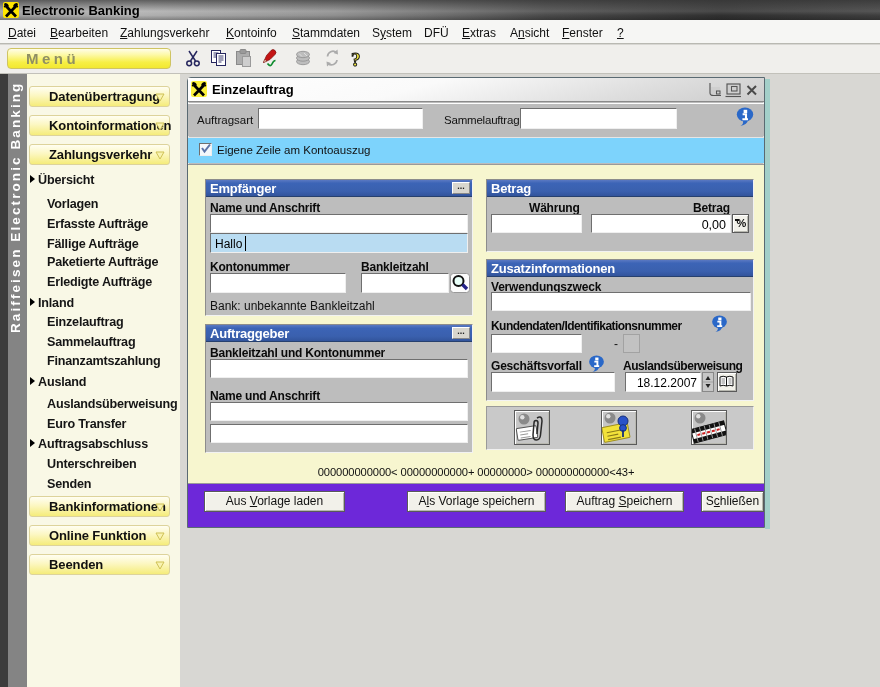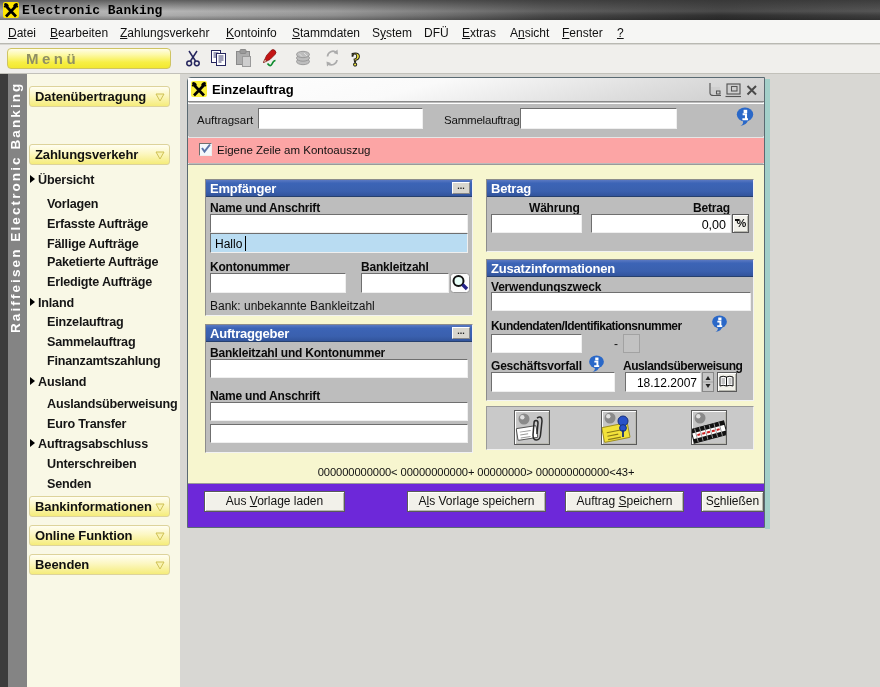--- a/index.html
+++ b/index.html
@@ -2,55 +2,55 @@
 <html><head><meta charset="utf-8">
 <style>
 * { margin:0; padding:0; box-sizing:border-box; }
 html,body { width:880px; height:687px; overflow:hidden; }
 #root { position:absolute; left:0; top:0; width:880px; height:687px;
   font-family:"Liberation Sans", sans-serif; background:#d8d7d3; }
 .abs { position:absolute; }
 
 
 #titlebar { left:0; top:0; width:880px; height:28px;
-  background:linear-gradient(180deg,rgba(60,60,60,0.7) 0%,rgba(255,255,255,0.12) 40%,rgba(255,255,255,0) 55%,rgba(15,15,15,0.8) 100%), linear-gradient(90deg,#9e9e9e 0%,#b0b0b0 16%,#8f8f8f 38%,#4a4a4a 62%,#303030 82%,#3e3e3e 100%); background-color:#777;font-family:Liberation Mono, monospace; }
+  background:linear-gradient(180deg,rgba(60,60,60,0.7) 0%,rgba(255,255,255,0.12) 40%,rgba(255,255,255,0) 55%,rgba(15,15,15,0.8) 100%), linear-gradient(90deg,#9e9e9e 0%,#b0b0b0 16%,#8f8f8f 38%,#4a4a4a 62%,#303030 82%,#3e3e3e 100%); background-color:#777; }
 #titlebar .cap { position:absolute; left:22px; top:3px; font-size:13px; font-weight:bold; color:#000; }
 #menubar { left:0; top:20px; width:880px; height:24px; background:#f6f6f4; border-bottom:1px solid #b9b9b2; }
 #menubar span { position:absolute; top:6px; font-size:12px; color:#111; }
 #toolbar { left:0; top:45px; width:880px; height:29px; background:#f0efec; border-bottom:1px solid #c2c1ba; }
 #menubtn { position:absolute; left:7px; top:3px; width:164px; height:21px; border-radius:4px;
   border:1px solid #cfc463; background:linear-gradient(180deg,#fffde8 0%,#fdf9a8 30%,#f7ef45 70%,#f2e830 100%);
   text-align:left; font-size:15px; font-weight:bold; color:#8f8f63; letter-spacing:3.5px; line-height:20px; padding-left:18px; }
 
 
 #sideblack { left:0; top:74px; width:8px; height:613px; background:#3c3c3c; }
 #sidegray  { left:8px; top:74px; width:19px; height:613px; background:#848484; }
 #vtext { position:absolute; left:8px; top:82px; width:19px; height:252px;
   writing-mode:vertical-rl; transform:rotate(180deg); font-size:13.5px; font-weight:bold; color:#fff;
   text-align:right; letter-spacing:2.1px; }
 #sidemenu { left:27px; top:74px; width:153px; height:613px; background:#f9f8e6; }
 .ybtn { position:absolute; left:2px; width:141px; height:21px; border-radius:3px;
   border:1px solid #ddd39b; background:linear-gradient(180deg,#fffef2 0%,#fcf7c2 45%,#f5ec7a 100%);
-  font-size:13px; font-weight:bold; color:#111; line-height:20px; padding-left:5px; letter-spacing:-0.1px; }
+  font-size:13px; font-weight:bold; color:#111; line-height:20px; padding-left:19px; letter-spacing:-0.1px; }
 .ybtn .tri { position:absolute; right:4px; top:6px; width:10px; height:9px; }
 .ybtn .tri svg { display:block; }
 .tree { position:absolute; font-size:12.6px; letter-spacing:-0.2px; font-weight:bold; color:#151515; height:14px; }
 .tree .arr { position:absolute; left:-8px; top:2px; width:0; height:0;
   border-top:4px solid transparent; border-bottom:4px solid transparent; border-left:5px solid #000; }
 
 
 #dlgshadow { left:765px; top:79px; width:5px; height:450px; background:#a3cfc9; }
 #dlg { left:187px; top:77px; width:578px; height:451px; border:1px solid #5a6a72; background:#bcbcbc; box-shadow:inset 1px 0 0 #e8e8e8, inset -1px 0 0 #e0e0e0;
   border-radius:4px 0 0 0; }
 #dlgtitle { left:0; top:0; width:576px; height:24px;
   background:linear-gradient(165deg,#ffffff 0%,#fafafa 40%,#dedede 75%,#cccccc 100%);
   border-bottom:1px solid #8a8a8a; }
 #dlgtitle .cap { position:absolute; left:24px; top:4px; font-size:13px; font-weight:bold; color:#000; }
 #row1 { left:0; top:25px; width:576px; height:33px; background:#bcbcbc; border-top:1px solid #fdfdfd; }
-#row2 { left:0; top:59px; width:576px; height:26px; background:#fca5a5; border-top:1px solid #e6e6e6; }
+#row2 { left:0; top:59px; width:576px; height:26px; background:#7dd3fc; border-top:1px solid #e6e6e6; }
 #creamarea { left:0; top:86px; width:576px; height:319px; background:#f7f6cf; border-top:1px solid #9a9a9a; }
 #btnstrip { left:0; top:405px; width:576px; height:44px; background:#6d28d9; border-top:1px solid #9a9a9a; }
 
 .lbl { position:absolute; font-size:12px; color:#111; }
 .blbl { position:absolute; font-size:12px; font-weight:bold; color:#0a0a0a; letter-spacing:-0.2px; }
 .in { position:absolute; background:#fff; border:1px solid; border-color:#6f6f6f #efefef #efefef #6f6f6f; }
 
 
 .grp { position:absolute; border:1px solid; border-color:#8c8c8c #f2f2f2 #f2f2f2 #8c8c8c; background:#bdbdbd; }
 .gtitle { position:absolute; left:0; top:0; right:0; height:17px;
@@ -141,20 +141,25 @@
         <text x="0" y="17.5" font-size="19" font-weight="bold" fill="#f5eb3e" stroke="#1a1a1a" stroke-width="1" font-family="Liberation Serif">?</text>
       </g>
     </svg>
   </div>
 
   <div class="abs" id="sideblack"></div>
   <div class="abs" id="sidegray"></div>
   <div id="vtext">Raiffeisen Electronic Banking</div>
   <div class="abs" id="sidemenu">
     <div class="ybtn" style="top:12px">Datenübertragung<span class="tri">
+          <svg width="10" height="9" viewBox="0 0 10 9">
+            <path d="M1 1 L9 1 L5 8 Z" fill="#f9f3b0" stroke="#cfc154" stroke-width="1"></path>
+          </svg>
+        </span></div>
+    <div class="ybtn" style="top:41px">Kontoinformationen<span class="tri">
           <svg width="10" height="9" viewBox="0 0 10 9">
             <path d="M1 1 L9 1 L5 8 Z" fill="#f9f3b0" stroke="#cfc154" stroke-width="1"></path>
           </svg>
         </span></div>
     <div class="ybtn" style="top:70px">Zahlungsverkehr<span class="tri">
           <svg width="10" height="9" viewBox="0 0 10 9">
             <path d="M1 1 L9 1 L5 8 Z" fill="#f9f3b0" stroke="#cfc154" stroke-width="1"></path>
           </svg>
         </span></div>
 

